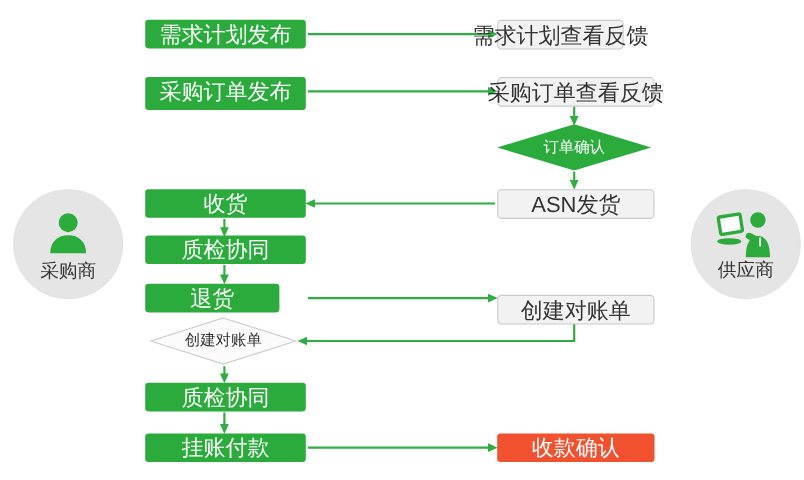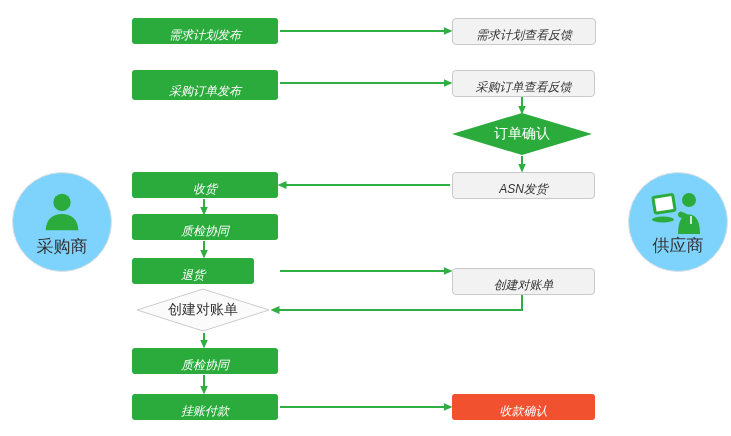--- a/index.html
+++ b/index.html
@@ -2,37 +2,37 @@
 <html><head>
 <meta charset="utf-8">
 <style>
   html,body{margin:0;padding:0;background:#fff;}
   .canvas{
     position:relative;width:731px;height:436px;background:#ffffff;overflow:hidden;
     font-family:"Liberation Sans","DejaVu Sans",sans-serif;
   }
   .connectors{position:absolute;left:0;top:0;width:731px;height:436px;}
   .node{
-    position:absolute;display:flex;align-items:flex-end;justify-content:center;
-    font-size:12px;box-sizing:border-box;white-space:nowrap;font-style:italic;
+    position:absolute;display:flex;align-items:flex-start;justify-content:center;
+    font-size:20px;box-sizing:border-box;white-space:nowrap;
   }
   .node.green{background:#2aab3c;color:#ffffff;border-radius:3px;}
   .node.gray{background:#f2f2f2;border:1px solid #c9c9c9;color:#333333;border-radius:4px;}
   .node.red{background:#f2512f;color:#ffffff;border-radius:3px;}
   .diamond{position:absolute;}
   .diamond svg{position:absolute;left:0;top:0;width:100%;height:100%;}
   .diamond .lbl{
     position:absolute;left:0;top:0;right:0;bottom:0;display:flex;align-items:center;
     justify-content:center;font-size:14px;white-space:nowrap;
   }
   .diamond.green-d .lbl{color:#ffffff;}
   .diamond.gray-d .lbl{color:#333333;}
   .actor{
     position:absolute;width:100px;height:100px;border-radius:50%;
-    background:#7dd3fc;border:1px solid #e2e2e2;box-sizing:border-box;
+    background:#e5e5e5;border:1px solid #e2e2e2;box-sizing:border-box;
     display:flex;flex-direction:column;align-items:center;justify-content:center;
   }
   .actor .lbl{font-size:17px;color:#333333;line-height:1;margin-top:3px;}
   .actor .icon{line-height:0;}
 </style>
 </head>
 <body>
 
 <div class="canvas">
 
@@ -73,21 +73,21 @@
   <div class="node green" style="left:132px;top:258px;width:122px;height:26px">
     <span>退货</span>
   </div>
   <div class="node green" style="left:132px;top:348px;width:146px;height:26px">
     <span>质检协同</span>
   </div>
   <div class="node green" style="left:132px;top:394px;width:146px;height:26px">
     <span>挂账付款</span>
   </div>
 
-  <div class="node gray" style="left:452px;top:18px;width:144px;height:27px">
+  <div class="node gray" style="left:452px;top:18px;width:115px;height:27px">
     <span>需求计划查看反馈</span>
   </div>
   <div class="node gray" style="left:452px;top:70px;width:143px;height:27px">
     <span>采购订单查看反馈</span>
   </div>
   <div class="node gray" style="left:452px;top:172px;width:143px;height:27px">
     <span>ASN发货</span>
   </div>
   <div class="node gray" style="left:452px;top:268px;width:143px;height:27px">
     <span>创建对账单</span>

